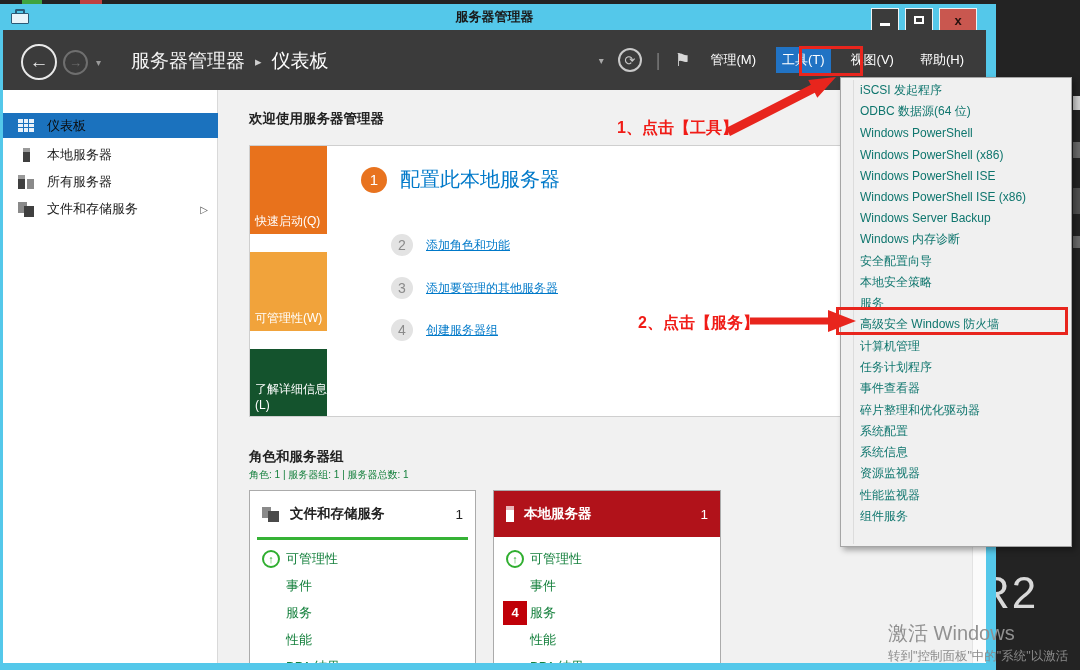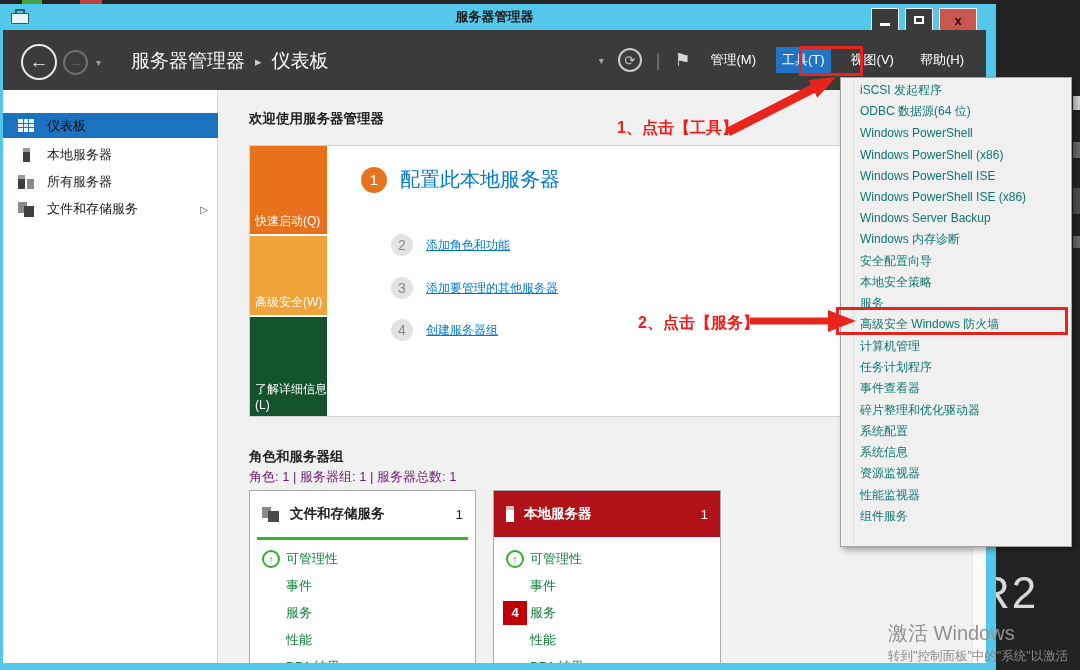--- a/index.html
+++ b/index.html
@@ -50,35 +50,35 @@
   .grid-ic span { background:#eaf2fa; }
   .srv-ic { width:7px; height:14px; background:#3f3f3f; border-top:4px solid #9a9a9a; }
   .srv2-ic { position:relative; width:16px; height:14px; }
   .srv2-ic i { position:absolute; background:#3f3f3f; }
   .expand { position:absolute; right:10px; font-size:10px; color:#555; }
 
   .content { position:absolute; left:216px; right:14px; top:0; bottom:0; }
   .scrollbar { position:absolute; right:0; top:0; width:14px; bottom:0; background:#fbfbfb; border-left:1px solid #e3e3e3; }
   .welcome-title { position:absolute; left:30px; top:20px; font-size:13.5px; font-weight:bold; color:#222; }
   .panel { position:absolute; left:30px; top:55px; width:712px; height:272px; background:#fff; border:1px solid #cfcfcf; }
-  .qcol { position:absolute; left:0; top:0; width:77px; height:100%; display:flex; flex-direction:column; gap:2px; }
+  .qcol { position:absolute; left:0; top:0; width:77px; height:100%; display:flex; flex-direction:column; gap:18px; }
   .qblock { position:relative; }
   .qb1 { height:88px; background:#e8721c; }
   .qb2 { height:79px; background:#f1a33b; }
   .qb3 { flex:1; background:#14532d; }
   .qlabel { position:absolute; left:5px; bottom:4px; color:#fff; font-size:12px; }
   .step { position:absolute; display:flex; align-items:center; }
   .step-circle { border-radius:50%; display:flex; align-items:center; justify-content:center; }
   .step1 .step-circle { width:26px; height:26px; background:#e8731f; color:#fff; font-size:15px; }
   .stepN .step-circle { width:22px; height:22px; background:#e3e3e3; color:#8a8a8a; font-size:14px; }
   .step-label { color:#0079c9; margin-left:13px; }
   .step1 .step-label { font-size:20px; }
   .stepN .step-label { font-size:12px;text-decoration:underline; }
   .roles-heading { position:absolute; left:30px; top:358px; font-size:13.5px; font-weight:bold; color:#222; }
-  .roles-summary { position:absolute; left:30px; top:378px; font-size:13px; color:#701a75;text-align:right; }
+  .roles-summary { position:absolute; left:30px; top:378px; font-size:10px; color:#15803d;text-align:right; }
 
   .tile { position:absolute; top:400px; height:210px; background:#fff; border:1px solid #ababab; }
   .tile1 { left:30px; width:227px; }
   .tile2 { left:274px; width:228px; }
   .tile-head { height:46px; display:flex; align-items:center; padding:0 12px; }
   .tile-head .t-title { font-size:13.5px; font-weight:bold; flex:1; margin-left:10px; }
   .tile-head .t-count { font-size:13.5px; }
   .tile1 .tile-head { color:#222; }
   .tile2 .tile-head { background:#b1121a; color:#fff; }
   .statusline { height:3px; background:#35b235; margin:0 7px; }
@@ -211,21 +211,21 @@
 
       <div class="content">
         <div class="welcome-title">欢迎使用服务器管理器</div>
 
         <div class="panel">
           <div class="qcol">
             <div class="qblock qb1">
                 <span class="qlabel">快速启动(Q)</span>
               </div>
             <div class="qblock qb2">
-                <span class="qlabel">高级安全(W)</span>
+                <span class="qlabel">可管理性(W)</span>
               </div>
             <div class="qblock qb3">
                 <span class="qlabel">了解详细信息(L)</span>
               </div>
           </div>
           <div class="step step1" style="left:111px;top:20px;">
             <span class="step-circle">1</span>
             <span class="step-label">配置此本地服务器</span>
           </div>
           <div class="step stepN" style="left:141px;top:88px;">

